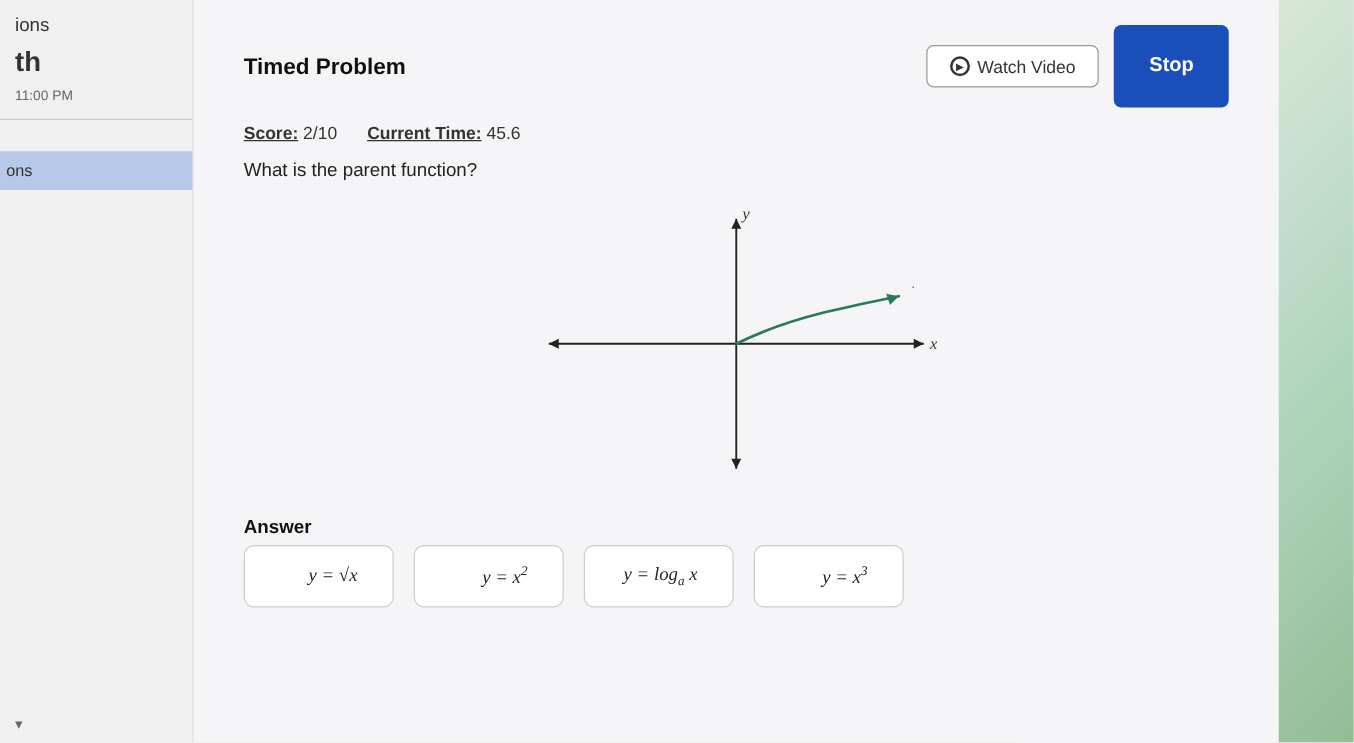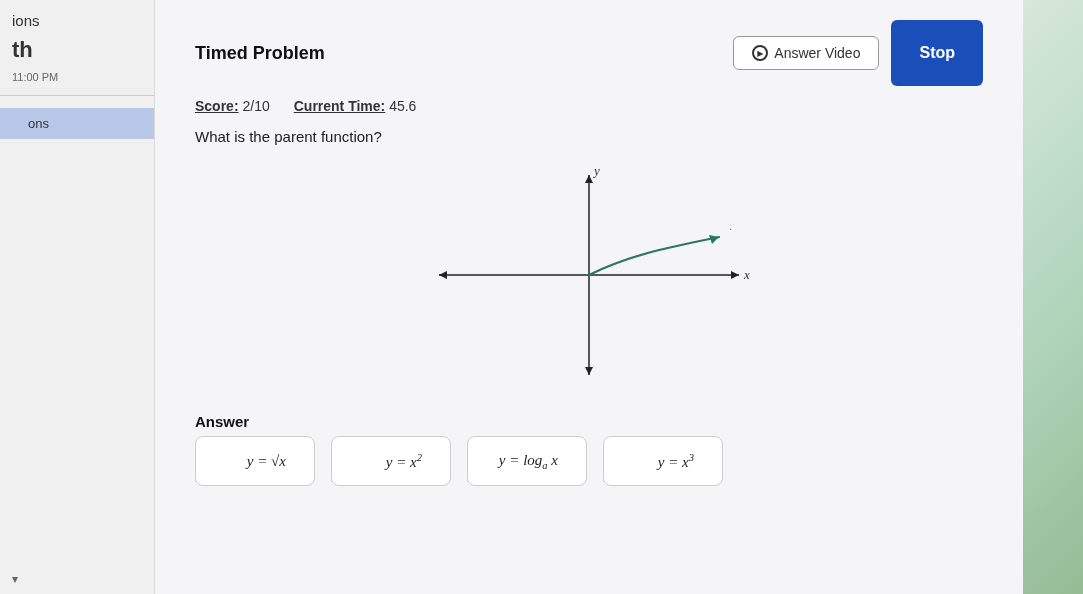--- a/index.html
+++ b/index.html
@@ -47,22 +47,22 @@
     }
     .sidebar-divider {
       height: 1px;
       background: #ccc;
       margin: 4px 0;
     }
     .sidebar-active-item {
       background: #b8c8e8;
       color: #333;
       font-size: 13px;
-      padding: 8px 28px;
-      margin-top: 8px;
+      padding: 8px 5px;
+      margin-top: 21px;
     }
     .sidebar-bottom {
       margin-top: auto;
       padding: 8px 12px;
       display: flex;
       align-items: center;
       gap: 4px;
     }
     .sidebar-bottom-chevron {
       font-size: 12px;
@@ -222,21 +222,21 @@
   </div>
 </div>
 
 <div class="main-content">
 
   <div class="top-bar">
     <div class="timed-problem-title">Timed Problem</div>
     <div class="top-bar-actions">
       <button class="watch-video-btn">
         <div class="watch-video-icon">▶</div>
-        <span>Answer Video</span>
+        <span>Watch Video</span>
       </button>
       <button class="stop-btn" style="background: rgb(26, 79, 186);">Stop</button>
     </div>
   </div>
 
   <div class="score-row">
     <span>
       <span class="score-label">Score:</span>
       <span class="score-value"> <span>2/10</span></span>
     </span>

